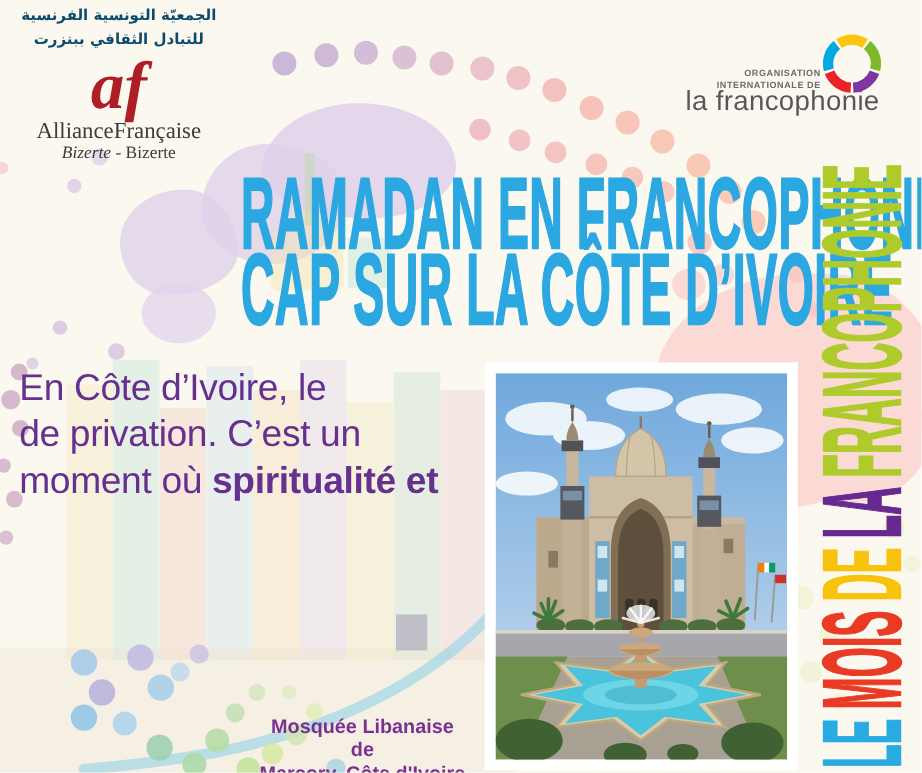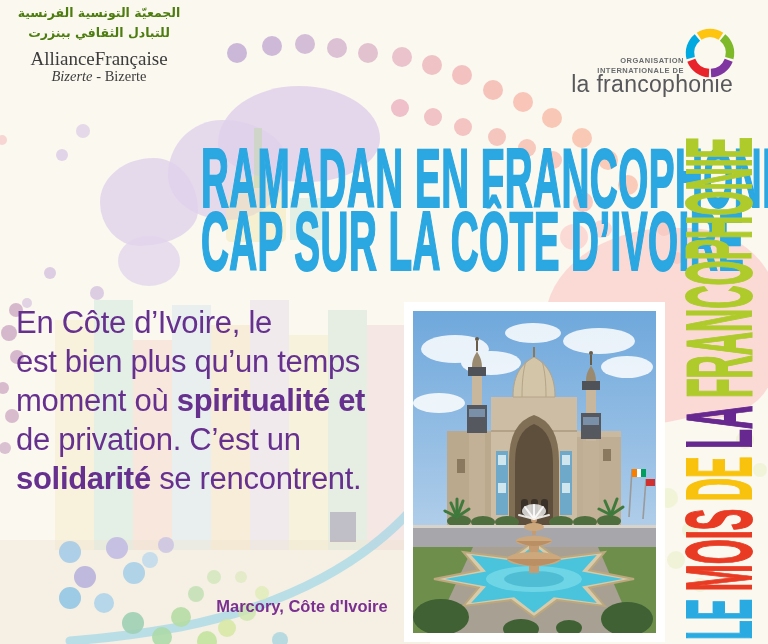--- a/index.html
+++ b/index.html
@@ -4,21 +4,21 @@
 <style>
   html,body{margin:0;padding:0;}
   .poster{position:relative;width:768px;height:644px;overflow:hidden;background:#FAF8EF;
           font-family:"Liberation Sans",sans-serif;}
   .abs{position:absolute;}
   .dot{position:absolute;border-radius:50%;}
   .blob{position:absolute;}
 
   
   .hdr-left{position:absolute;left:8px;top:6px;width:182px;text-align:center;}
-  .arabic{font-family:"DejaVu Sans",sans-serif;font-size:12.5px;font-weight:700;color:#4d7c0f;
+  .arabic{font-family:"DejaVu Sans",sans-serif;font-size:12.5px;font-weight:700;color:#0c4a6e;
           direction:rtl;line-height:1.1;margin-bottom:9px;}
   .af-mono{font-family:"Liberation Serif",serif;font-style:italic;font-weight:700;font-size:56px;
            color:#AE1E27;line-height:.85;margin:2px 0 4px 0;}
   .af-name{font-family:"Liberation Serif",serif;font-size:19px;color:#3C3C3C;line-height:1.05;}
   .af-loc{font-family:"Liberation Serif",serif;font-size:14.5px;color:#3C3C3C;}
   .af-loc .it{font-style:italic;text-align:right;}
 
   
   .oif-org{position:absolute;left:556px;top:56px;width:128px;text-align:right;font-size:7.5px;
            font-weight:700;letter-spacing:.5px;color:#6A6B6E;line-height:1.35;}
@@ -153,20 +153,21 @@
       <span class="dot" style="left: 693px; top: 578px; width: 14px; height: 14px; background: rgb(237, 242, 204); opacity: 0.5;"></span>
       <span class="dot" style="left: 736px; top: 431px; width: 18px; height: 18px; background: rgb(234, 240, 198); opacity: 0.6;"></span>
       <span class="dot" style="left: 753px; top: 463px; width: 14px; height: 14px; background: rgb(234, 240, 198); opacity: 0.5;"></span>
     </div>
 
   <div class="hdr-left">
     <div class="arabic">
       <div>الجمعيّة التونسية الفرنسية</div>
       <div style="margin-top:6px">للتبادل الثقافي ببنزرت</div>
     </div>
+    <div class="af-mono">af</div>
     <div class="af-name">AllianceFrançaise</div>
     <div class="af-loc">
       <span class="it">Bizerte</span><span> - Bizerte</span>
     </div>
   </div>
 
   <div>
     <div class="oif-org">
       <div>ORGANISATION</div>
       <div>INTERNATIONALE DE</div>
@@ -181,24 +182,22 @@
     </svg>
   </div>
 
   <div class="title" style="color:#2BA7E1;">
     <div class="title-line">RAMADAN EN FRANCOPHONIE</div>
     <div class="title-line">CAP SUR LA CÔTE D’IVOIRE</div>
   </div>
 
   <div class="body-text" id="body-text" style="color:#66308F;">
       <div class="bl"><span>En Côte d’Ivoire, le</span></div>
-      <div class="bl"><span>est bien plus qu’un temps</span></div>
+      <div class="bl"><span>de privation. C’est un</span></div>
       <div class="bl"><span>moment où </span><b>spiritualité et</b></div>
-      <div class="bl"><span>de privation. C’est un</span></div>
-      <div class="bl"><b>solidarité</b><span> se rencontrent.</span></div>
     </div>
 
   <div class="photo-frame">
     <svg width="243" height="322" viewBox="0 0 243 322">
       <defs>
         <linearGradient id="sky" x1="0" y1="0" x2="0" y2="1">
           <stop offset="0" stop-color="#6FA8DC"></stop>
             <stop offset=".6" stop-color="#A8C9E8"></stop>
             <stop offset="1" stop-color="#D7E4EF"></stop>
         </linearGradient>
@@ -331,20 +330,21 @@
       <g fill="#3F6134">
         <ellipse cx="28" cy="306" rx="28" ry="18"></ellipse>
           <ellipse cx="214" cy="308" rx="26" ry="17"></ellipse>
         <ellipse cx="108" cy="318" rx="18" ry="10"></ellipse>
           <ellipse cx="156" cy="317" rx="13" ry="8"></ellipse>
       </g>
     </svg>
   </div>
 
   <div class="caption" style="color:#7B2F90;">
+    <div>Mosquée Libanaise de</div>
     <div>Marcory, Côte d'Ivoire</div>
   </div>
 
   <div class="banner">
     <div class="banner-row" id="banner-row"><span style="color: rgb(41, 171, 226);">LE</span><span style="color: rgb(233, 59, 35);">MOIS</span><span style="color: rgb(248, 194, 13);">DE</span><span style="color: rgb(103, 41, 143);">LA</span><span style="color: rgb(174, 203, 43);">FRANCOPHONIE</span></div>
   </div>
 
 </div>
 
 </body></html>

